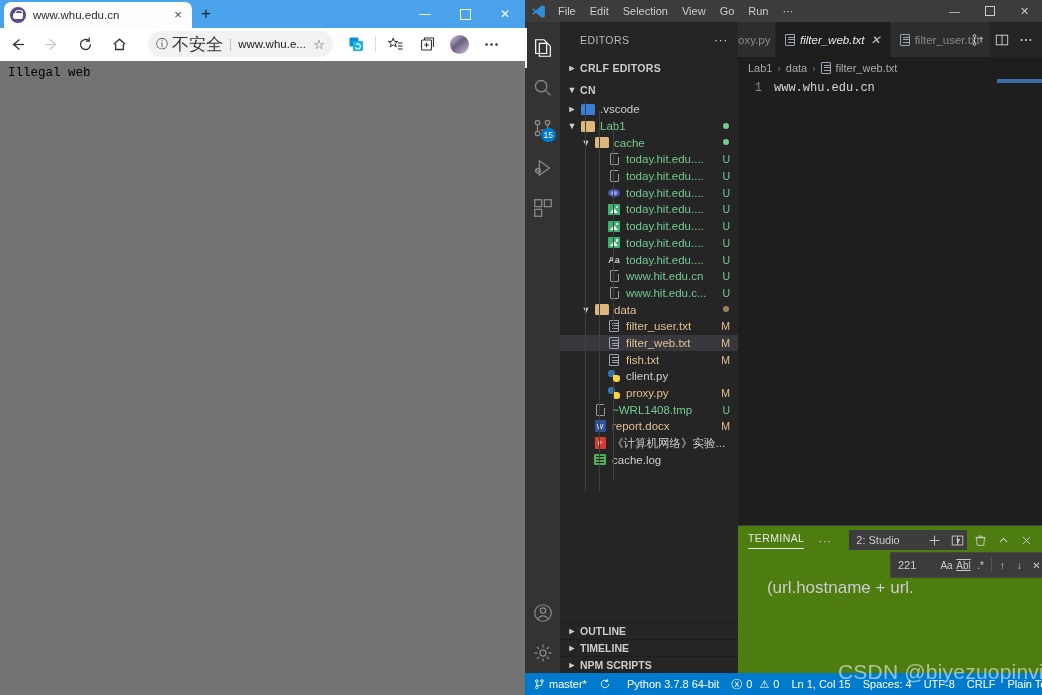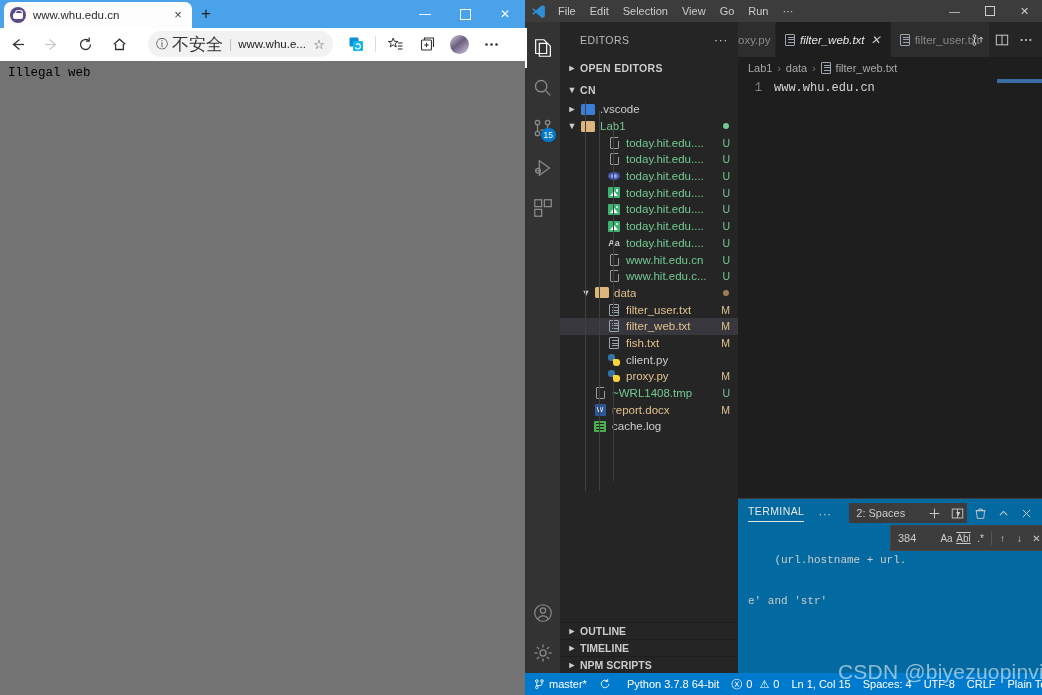--- a/index.html
+++ b/index.html
@@ -312,22 +312,22 @@
   }
   .ln-no { width: 36px; text-align: right; color: #858585; padding-right: 12px; }
   .ln-txt { color: #d4d4d4; }
   .minimap-slider {
     position: absolute; right: 0; top: 0; width: 45px; height: 4px;
     background: #3a6ea5;
   }
 
   
   .panel {
-    position: absolute; left: 213px; bottom: 22px; width: 304px; height: 175px;
-    background: #0369a1; border-top: 1px solid #3c3c3c;
+    position: absolute; left: 213px; bottom: 22px; width: 304px; height: 148px;
+    background: #4d7c0f; border-top: 1px solid #3c3c3c;
   }
   .panel-header {
     height: 28px; display: flex; align-items: center; padding-left: 10px; position: relative;
   }
   .panel-tab {
     font-size: 10.5px; letter-spacing: 0.4px; color: #e7e7e7;
     border-bottom: 1px solid #e7e7e7; padding-bottom: 4px; cursor: pointer;
   }
   .panel-dots { margin-left: 14px; color: #cccccc; font-size: 13px; cursor: pointer; }
   .term-select {
@@ -338,21 +338,21 @@
   .term-select .caret { margin-left: auto; font-size: 8px; }
   .panel-actions {
     position: absolute; right: 4px; top: 0; height: 28px; display: flex; align-items: center;
   }
   .pa-ic {
     width: 23px; height: 28px; display: flex; align-items: center;
     justify-content: center; color: #cccccc; font-size: 13px; cursor: pointer;
   }
   .term-body {
     position: absolute; left: 10px; top: 28px; right: 4px; bottom: 2px;
-    font-family: Liberation Mono, monospace; font-size: 11px; line-height: 13.6px;
+    font-family: Liberation Sans, sans-serif; font-size: 17px; line-height: 13.6px;
     color: #cccccc; overflow: hidden; white-space: pre;
   }
   .find-widget {
     position: absolute; left: 152px; top: 26px; width: 160px; height: 26px;
     background: #3c3c3c; border: 1px solid #454545;
     display: flex; align-items: center; padding: 0 4px; z-index: 10;
   }
   .find-input {
     flex: 1; font-size: 11px; color: #cccccc;
     font-family: "Liberation Sans", sans-serif; padding-left: 3px;
@@ -576,21 +576,21 @@
     </div>
 
     <div class="sidebar">
       <div class="sb-header">
         <span>EDITORS</span>
         <span class="sb-dots">···</span>
       </div>
 
       <div class="sb-section">
         <span class="chev">►</span>
-        <span>OPEN EDITORS</span>
+        <span>CRLF EDITORS</span>
       </div>
 
       <div class="sb-section" style="font-weight:bold;">
         <span class="chev">▼</span>
         <span>CN</span>
       </div>
 
       <div class="tree" id="file-tree">
           <div class="trow">
             <span class="ind" style="width:18px"></span>
@@ -603,20 +603,29 @@
           <div class="trow">
             <span class="ind" style="width:18px"></span>
             <span class="chev" style="margin-left:-14px;">▼</span>
             <span class="ficon">
               <span class="fold" style="background:#dcb67a"></span>
             </span>
             <span class="fname clr-u">Lab1</span>
             <span class="dot-dec" style="background:#73c991;top:5px"></span>
           </div>
           <div class="trow">
+            <span class="ind" style="width:32px"></span>
+            <span class="chev" style="margin-left:-14px;">▼</span>
+            <span class="ficon">
+              <span class="fold" style="background:#dcb67a"></span>
+            </span>
+            <span class="fname clr-u">cache</span>
+            <span class="dot-dec" style="background:#73c991;top:5px"></span>
+          </div>
+          <div class="trow">
             <span class="ind" style="width:46px"></span>
             <span class="ficon">
               <span class="doc"></span>
             </span>
             <span class="fname clr-u">today.hit.edu....</span>
             <span class="fstat clr-u">U</span>
           </div>
           <div class="trow">
             <span class="ind" style="width:46px"></span>
             <span class="ficon">
@@ -737,20 +746,27 @@
             <span class="fname clr-u">~WRL1408.tmp</span>
             <span class="fstat clr-u">U</span>
           </div>
           <div class="trow">
             <span class="ind" style="width:32px"></span>
             <span class="ficon">
               <span class="docxic">W</span>
             </span>
             <span class="fname clr-m">report.docx</span>
             <span class="fstat clr-m">M</span>
+          </div>
+          <div class="trow">
+            <span class="ind" style="width:32px"></span>
+            <span class="ficon">
+              <span class="pdfic">P</span>
+            </span>
+            <span class="fname clr-n">《计算机网络》实验...</span>
           </div>
           <div class="trow">
             <span class="ind" style="width:32px"></span>
             <span class="ficon">
               <span class="logic"></span>
             </span>
             <span class="fname clr-n">cache.log</span>
           </div>
           <div class="guide" style="left: 25px; top: 0px; height: 390px;"></div>
           <div class="guide" style="left: 39px; top: 10px; height: 380px;"></div>
@@ -836,21 +852,21 @@
           <span class="ln-txt">www.whu.edu.cn</span>
         </div>
       </div>
     </div>
 
     <div class="panel">
       <div class="panel-header">
         <span class="panel-tab">TERMINAL</span>
         <span class="panel-dots">···</span>
         <div class="term-select">
-          <span>2: Spaces</span>
+          <span>2: Studio</span>
           <span class="caret">▾</span>
         </div>
         <div class="panel-actions">
           <div class="pa-ic">
             <svg width="13" height="13" viewBox="0 0 16 16">
                 <line x1="8" y1="2" x2="8" y2="14" stroke="currentColor" stroke-width="1.2"></line>
                 <line x1="2" y1="8" x2="14" y2="8" stroke="currentColor" stroke-width="1.2"></line>
               </svg>
           </div>
           <div class="pa-ic">
@@ -875,32 +891,31 @@
             <svg width="13" height="13" viewBox="0 0 16 16">
                 <line x1="3.5" y1="3.5" x2="12.5" y2="12.5" stroke="currentColor" stroke-width="1.2"></line>
                 <line x1="12.5" y1="3.5" x2="3.5" y2="12.5" stroke="currentColor" stroke-width="1.2"></line>
               </svg>
           </div>
         </div>
       </div>
 
       <div class="term-body">
         <div>    (url.hostname + url.</div>
-        <div>e' and 'str'</div>
         
         
         
         
         
         
         
       </div>
 
       <div class="find-widget">
-        <span class="find-input">384</span>
+        <span class="find-input">221</span>
         <span class="fw-ic">Aa</span>
         <span class="fw-ic" style="text-decoration:overline underline;">Abl</span>
         <span class="fw-ic">.*</span>
         <span class="fw-div"></span>
         <span class="fw-ic">↑</span>
         <span class="fw-ic">↓</span>
         <span class="fw-ic">✕</span>
       </div>
     </div>
 

